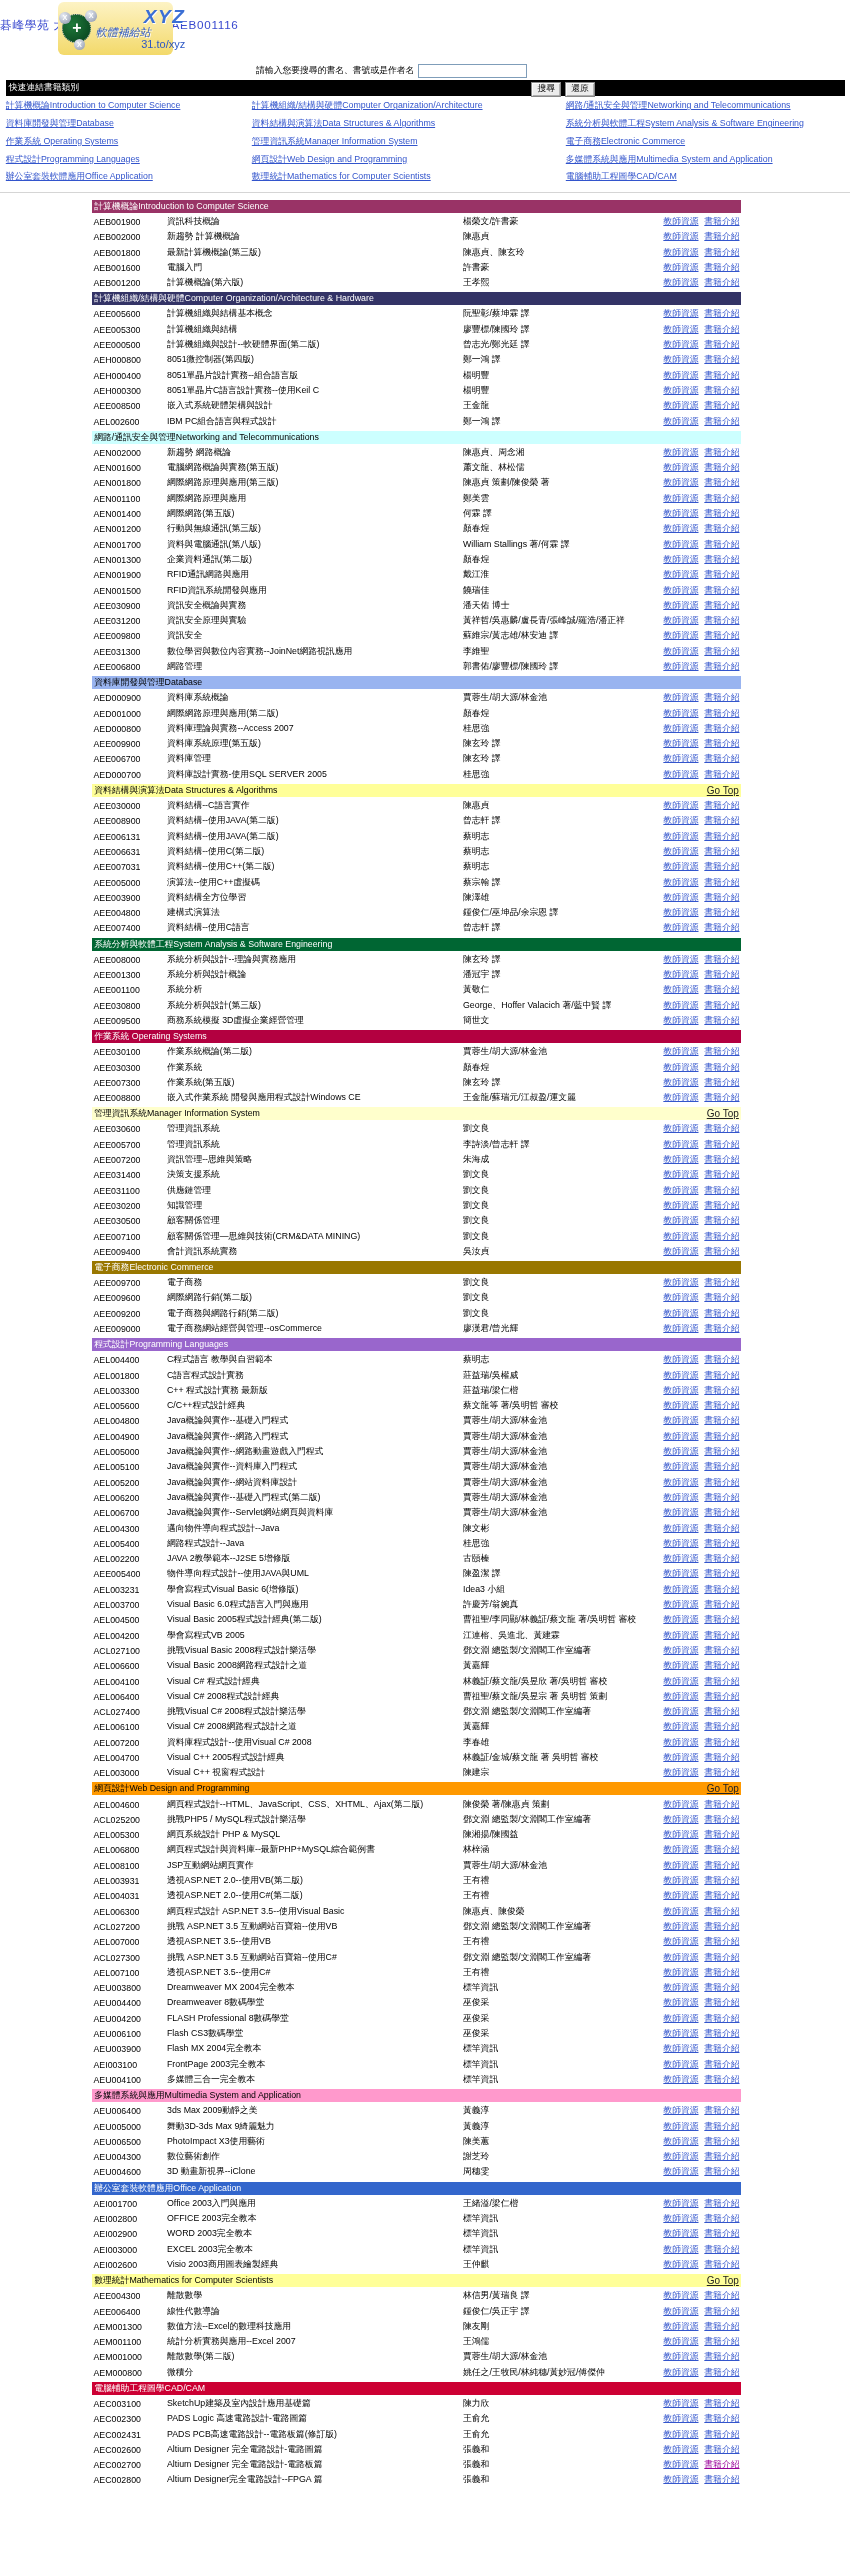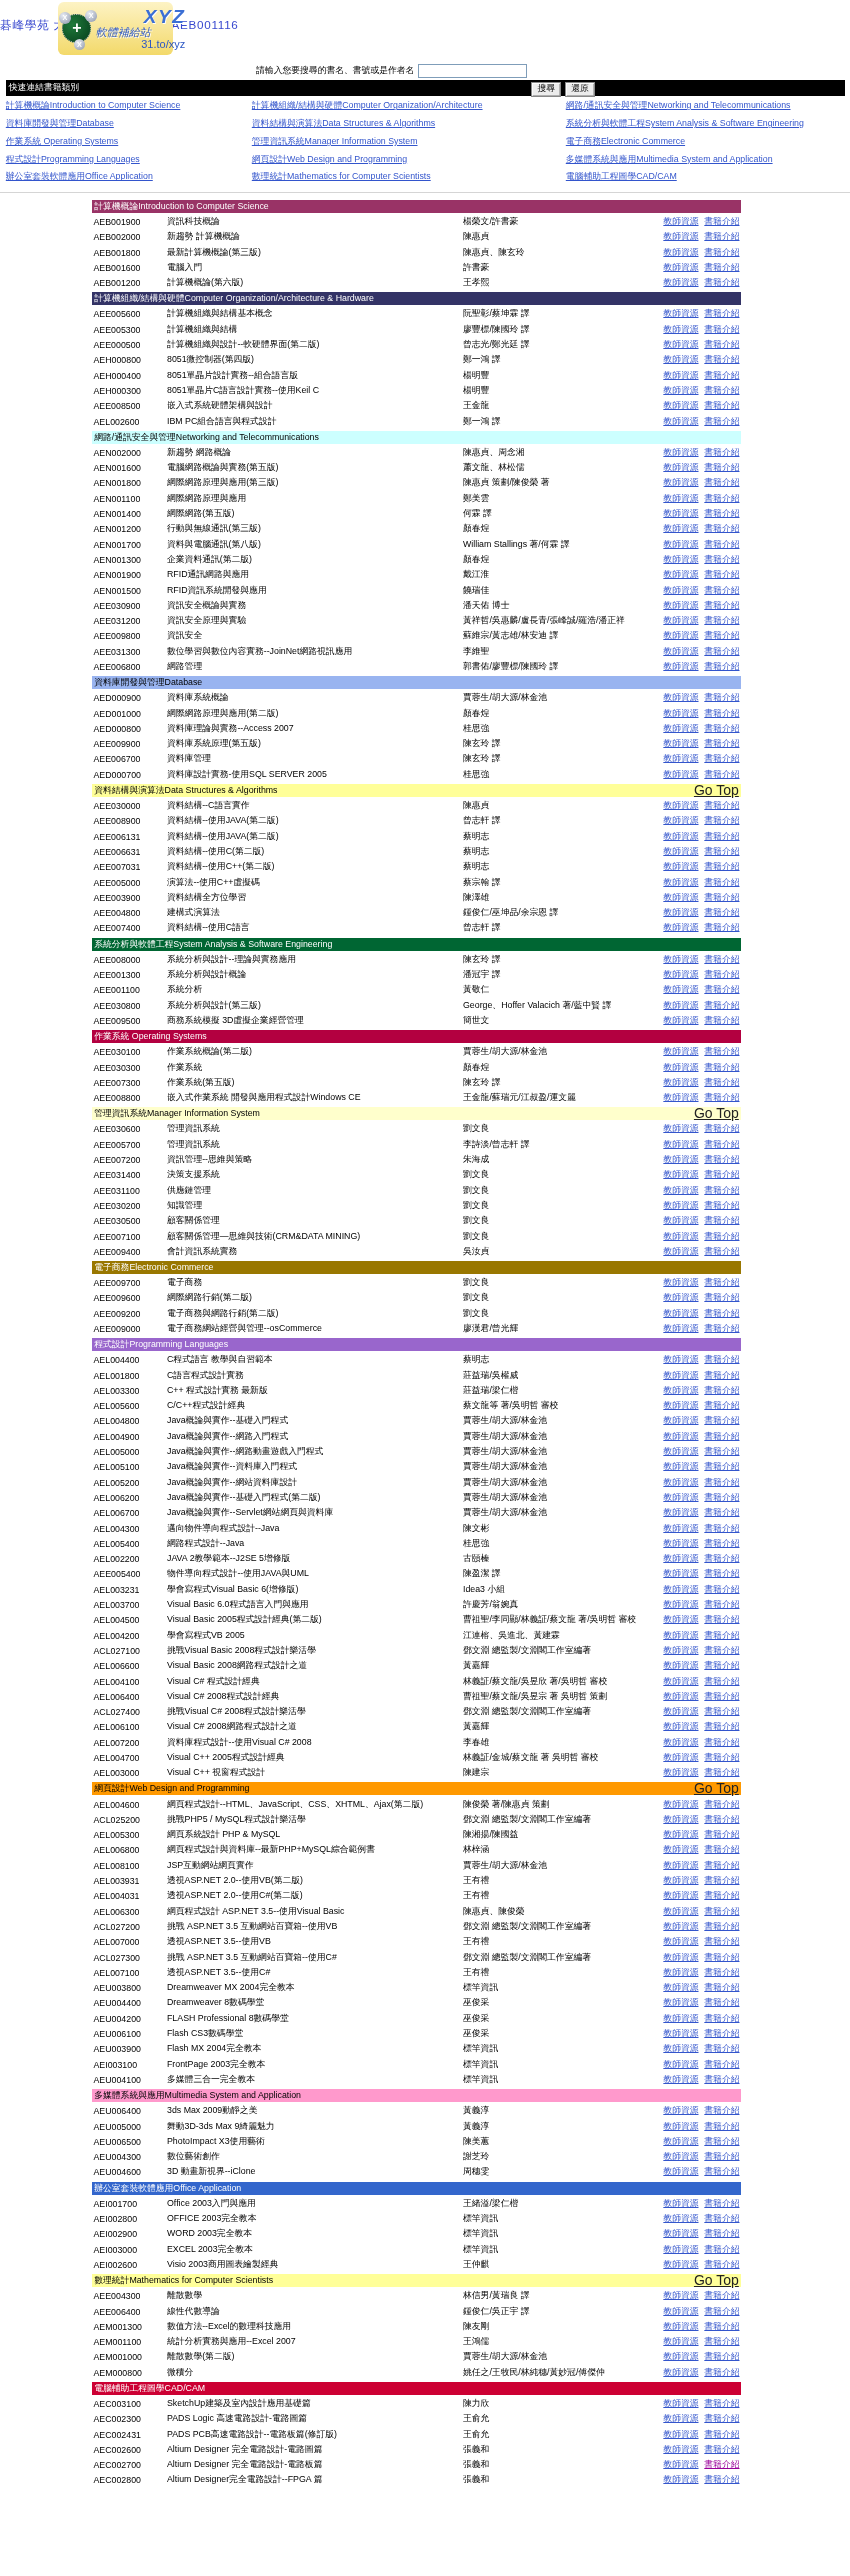--- a/index.html
+++ b/index.html
@@ -47,21 +47,21 @@
   .catbar{ margin:10.2px 5.8px 0 5.8px; background:#000; color:#fff;
     padding:1.5px 2.9px 2.2px 2.9px; font-size:8.8px;}
   .quicklinks{ margin:4.4px 0 0 5.8px;
     display:grid; grid-template-columns:246px 314px auto; row-gap:5.8px;}
   .quicklinks a{color:var(--link); font-size:8.8px;}
   hr.divider{ margin-top:8.8px; border:none; border-top:1.5px groove #d5d5d5;}
   
   .booktable{ width:649px; margin:6.6px 0 14.6px 92px;}
   .section-bar{ height:13px; line-height:13px; margin:1.5px 0; padding:0 2.2px;
     display:flex; justify-content:space-between; align-items:center; font-size:8.8px;}
-  .section-bar .gotop{color:var(--gotop); font-size:14px;}
+  .section-bar .gotop{color:var(--gotop); font-size:10px;}
   .brow{ display:grid; grid-template-columns:75px 296px 1fr 85px;
     height:15.3px; align-items:center; font-size:8.8px;}
   .brow .code{padding-left:1.5px;}
   .brow .btitle, .brow .bauthor{overflow:hidden; white-space:nowrap;}
   .brow .blinks{display:flex; justify-content:flex-end; gap:5.8px; padding-right:1.5px;}
   .brow .blinks a{color:var(--link);}
   .brow .blinks a.visited{color:var(--visited);}
 </style>
 </head>
 <body>

